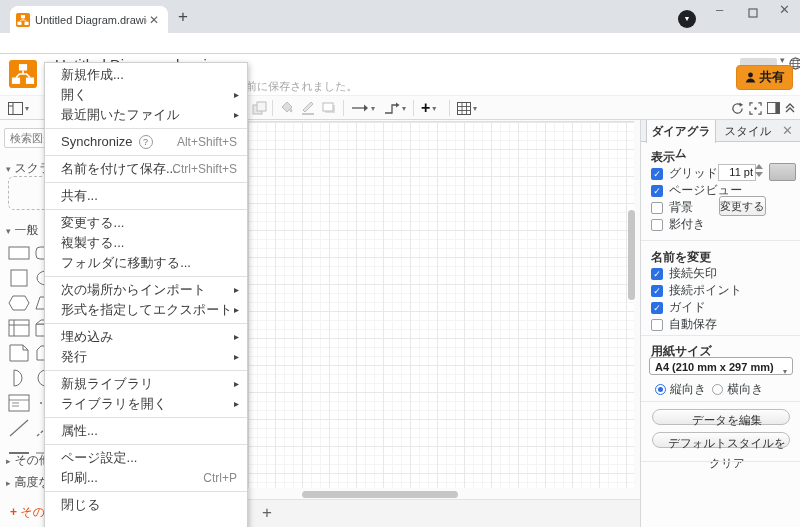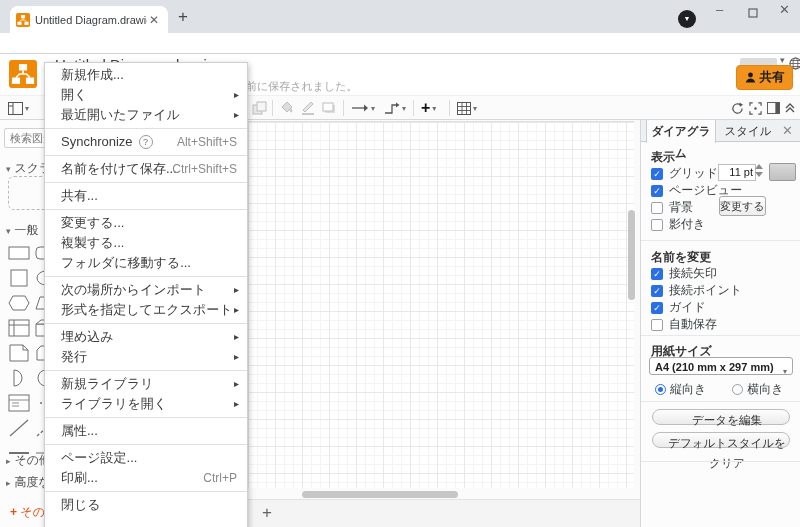--- a/index.html
+++ b/index.html
@@ -78,21 +78,21 @@
   .steppers{position:absolute;left:114px;top:21px;width:9px;height:17px;}
   .stepup{width:0;height:0;border-left:4px solid transparent;border-right:4px solid transparent;border-bottom:5px solid #8a8a8a;margin-bottom:3px;}
   .stepdn{width:0;height:0;border-left:4px solid transparent;border-right:4px solid transparent;border-top:5px solid #8a8a8a;}
   .swatch{position:absolute;left:128px;top:20px;width:25px;height:16px;border:1px solid #999;border-radius:2px;
     background:linear-gradient(#d9d9d9,#c0c0c0);}
   .chg-btn{position:absolute;left:78px;top:53px;height:18px;padding:0 0;border:1px solid #a8a8a8;border-radius:3px;
     background:linear-gradient(#fefefe,#ededed);font-size:11px;color:#333;line-height:18px;}
   .pselect{position:absolute;left:8px;top:214px;width:144px;height:18px;border:1px solid #a8a8a8;border-radius:3px;
     background:#fff;font-size:11px;font-weight:bold;color:#222;line-height:18px;padding-left:5px;box-sizing:border-box;}
   .pselect .caret{position:absolute;right:5px;top:5px;}
-  .radiorow{position:absolute;left:14px;top:238px;display:flex;gap:26px;font-size:12px;color:#3c4043;align-items:flex-end;}
+  .radiorow{position:absolute;left:14px;top:238px;display:flex;gap:6px;font-size:12px;color:#3c4043;align-items:flex-end;}
   .radio{width:11px;height:11px;border-radius:50%;box-sizing:border-box;display:inline-block;vertical-align:-2px;margin-right:4px;}
   .radio.sel{border:1px solid #2b6fe4;position:relative;}
   .radio.sel::after{content:"";position:absolute;left:2px;top:2px;width:5px;height:5px;border-radius:50%;background:#2b6fe4;}
   .radio.unsel{border:1px solid #9aa0a6;}
   .fbtn{position:absolute;left:11px;width:138px;height:16px;line-height:20px;text-align:center;border:1px solid #bdbdbd;
     border-radius:8px;background:linear-gradient(#fdfdfd,#ebebeb);font-size:11.5px;color:#333;box-sizing:border-box;padding-left:12px;}
   
   .menu{position:absolute;left:44px;top:62px;width:204px;height:480px;background:#fff;border:1px solid #cfcfcf;
     box-shadow:1px 2px 6px rgba(0,0,0,.25);padding-top:2px;box-sizing:border-box;z-index:100;}
   .mi{position:relative;height:20px;line-height:20px;padding:0 22px 0 16px;font-size:13px;color:#3b3b3b;white-space:nowrap;}

